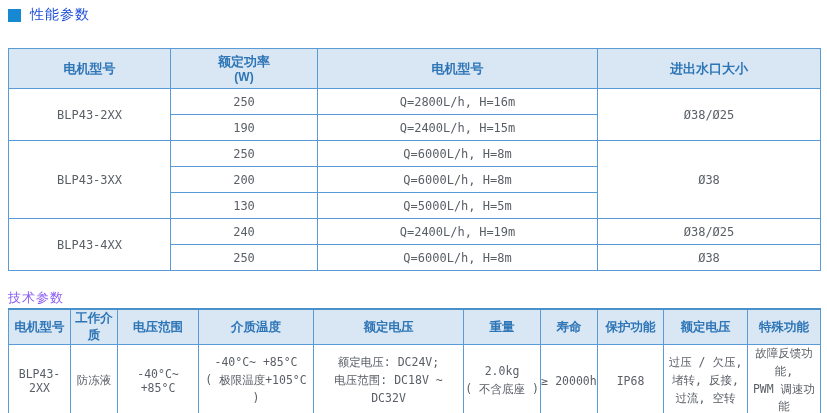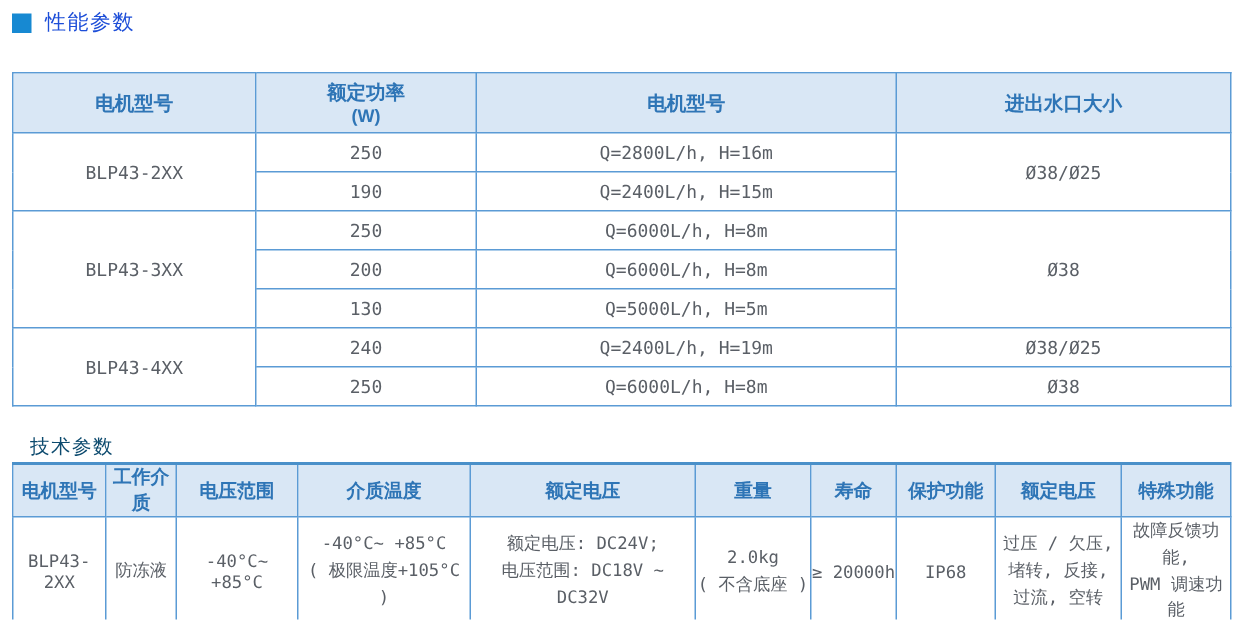--- a/index.html
+++ b/index.html
@@ -41,22 +41,22 @@
 
   
   .perf-table { position: absolute; left: 8px; top: 48px; width: 812px; }
   .perf-table tr.hdr { height: 40px; }
   .perf-table tr.body { height: 26px; }
   .perf-table th .l1 { line-height: 1.4; }
   .perf-table th .l2 { line-height: 1.1; font-size: 12px; }
 
   
   .tech-title {
-    position: absolute; left: 20px; top: 289px;
-    font-size: 13px; color: #0c4a6e; letter-spacing: 1px;
+    position: absolute; left: 8px; top: 289px;
+    font-size: 13px; color: #8b5cf6; letter-spacing: 1px;
   }
   .tech-table { position: absolute; left: 8px; top: 308px; width: 812px; border-top: 2px solid #4a90c9; }
   .tech-table tr.hdr { height: 31px; }
   .tech-table tr.body { height: 64px; }
   .tech-table th { font-size: 12.5px; }
   .tech-table td { font-size: 11.5px; }
 </style>
 </head>
 <body>
 

